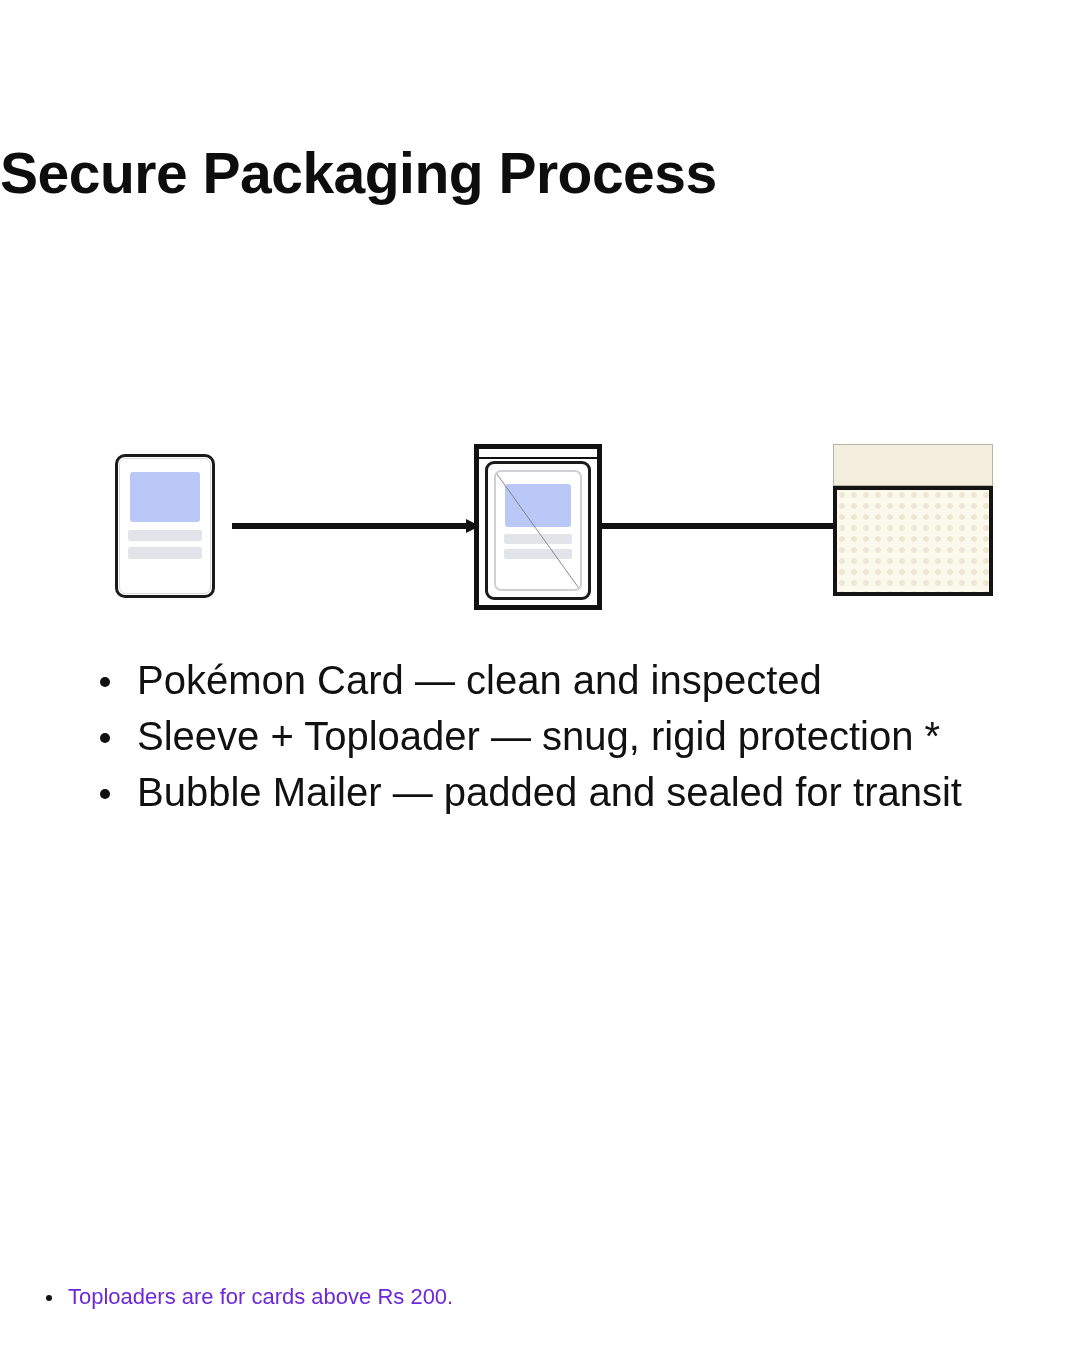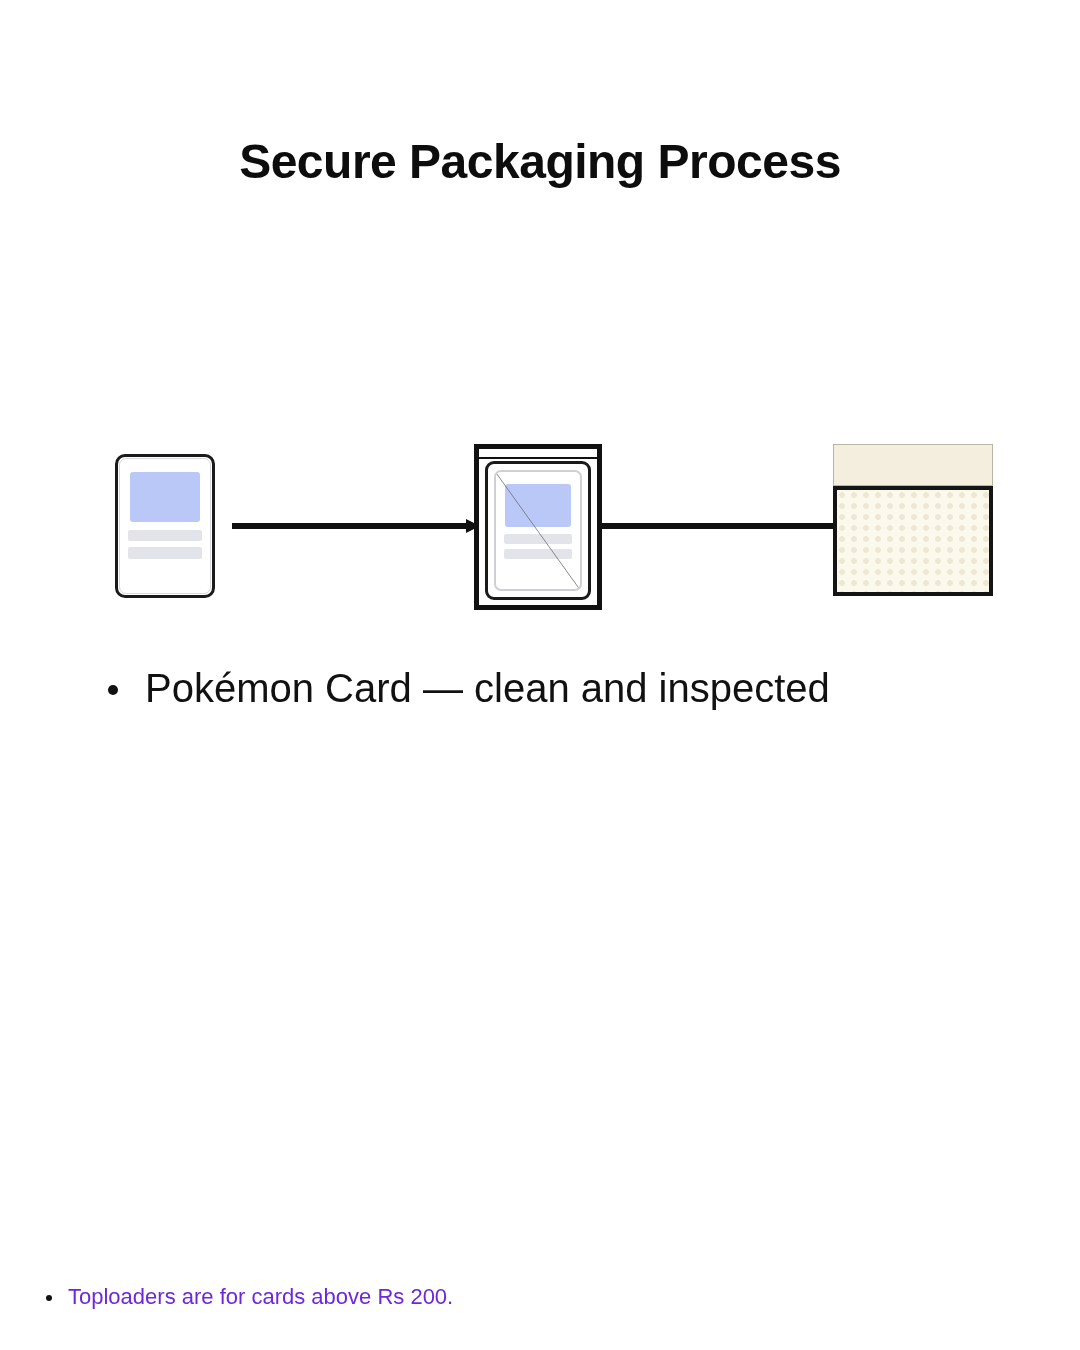--- a/index.html
+++ b/index.html
@@ -15,22 +15,22 @@
     color: #111111;
     overflow: hidden;
   }
 
   
   .slide-title {
     position: absolute;
     top: 104px;
     left: 0;
     width: 1080px;
-    text-align: center;
-    font-size: 48px;
+    text-align: left;
+    font-size: 57px;
     font-weight: 700;
     letter-spacing: -0.5px;
     color: #0d0d0d;
     line-height: 1.1;
   }
 
   
   .diagram {
     position: absolute;
     top: 432px;
@@ -206,21 +206,21 @@
     border-left: 14px solid #111111;
   }
 
   
   .bullet-list {
     position: absolute;
     top: 648px;
     left: 88px;
     width: 960px;
     list-style: none;
-    margin: 12px;
+    margin: 4px;
     padding: 0;
   }
   .bullet-list li {
     position: relative;
     padding-left: 45px;
     font-size: 40px;
     line-height: 56px;
     color: #111111;
     white-space: nowrap;
   }
@@ -302,15 +302,17 @@
     <div class="mailer-flap"></div>
     <div class="mailer-body">
       <div class="mailer-bubbles"></div>
     </div>
   </div>
 
 </div>
 
 <ul class="bullet-list">
   <li>Pokémon Card — clean and inspected</li>
+  <li>Sleeve + Toploader — snug, rigid protection *</li>
+  <li>Bubble Mailer — padded and sealed for transit</li>
 </ul>
 
 <div class="footnote">Toploaders are for cards above Rs 200.</div>
 
 </body></html>

